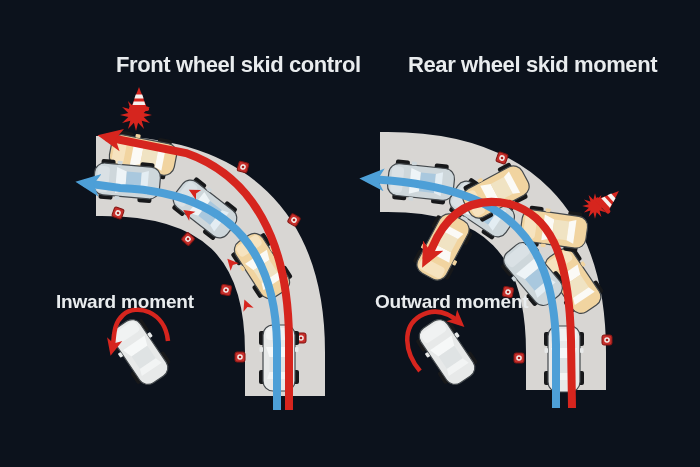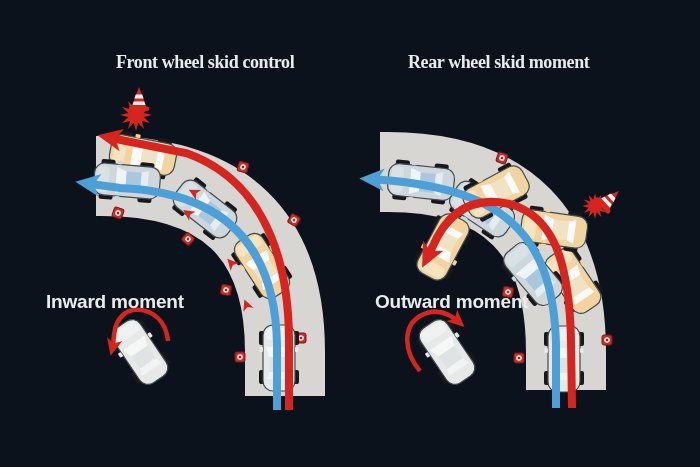--- a/index.html
+++ b/index.html
@@ -1,24 +1,24 @@
 <!DOCTYPE html>
 <html><head>
 <meta charset="utf-8">
 <style>
   html,body{margin:0;padding:0;}
   body{width:700px;height:467px;overflow:hidden;font-family:"Liberation Sans",sans-serif;}
   .stage{position:relative;width:700px;height:467px;background:#0c121c;}
   .stage svg{position:absolute;left:0;top:0;}
   .label{position:absolute;color:#e9ecee;white-space:nowrap;}
-  .title{top:52px;font-size:18px;font-weight:600;letter-spacing:-0.4px;font-family:Liberation Serif, serif;}
+  .title{top:52px;font-size:22px;font-weight:600;letter-spacing:-0.4px;}
   .title.left{left:116px;}
   .title.right{left:408px;}
   .moment{top:291px;font-size:19px;font-weight:600;letter-spacing:-0.2px;}
-  .moment.left{left:46px;}
+  .moment.left{left:56px;}
   .moment.right{left:359px;margin-left:16px;}
 </style>
 </head>
 <body>
 
 <div class="stage">
 
 <svg width="700" height="467" viewBox="0 0 700 467">
   <defs>
     <marker id="headRed" viewBox="0 0 10 10" refX="6.5" refY="5" markerWidth="3.1" markerHeight="3.1" orient="auto">

